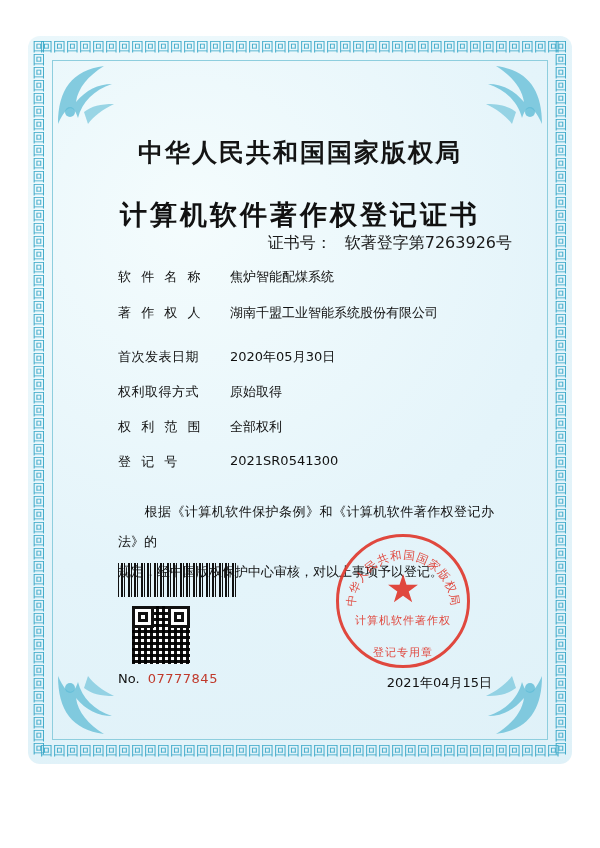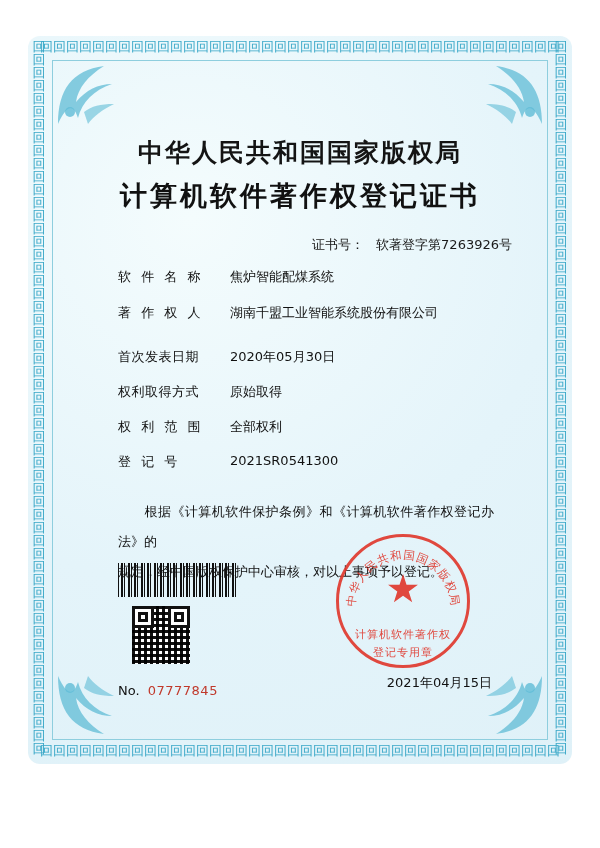--- a/index.html
+++ b/index.html
@@ -86,34 +86,33 @@
 
   #title-block { text-align: center; padding-top: 56px; }
   #cert-title-main {
     font-family: "DejaVu Sans", sans-serif;
     font-size: 25px;
     font-weight: bold;
     letter-spacing: 2px;
     color: #141414;
   }
   #cert-title-sub {
-    margin-top: 9px;
+    margin-top: 28px;
     font-family: "DejaVu Sans", sans-serif;
     font-size: 27px;
     font-weight: bold;
     letter-spacing: 3px;
     color: #111;
   }
 
   #cert-number-row {
-    margin-top: 22px;
     text-align: right;
     padding-right: 16px;
     font-family: "DejaVu Sans", sans-serif;
-    font-size: 13px;
+    font-size: 16px;
     color: #1a1a1a;
   }
   #cert-number-row .label { margin-right: 8px; }
 
   
   #fields-top { margin-top: 14px; padding-left: 46px; }
   .field-row {
     display: flex;
     align-items: flex-start;
     margin-bottom: 8px;
@@ -213,28 +212,28 @@
   }
   .seal-line {
     position: absolute;
     width: 100%;
     text-align: center;
     font-family: "DejaVu Sans", sans-serif;
     font-size: 11px;
     color: #e03a2f;
     letter-spacing: 1px;
   }
-  #seal-line1 { top: 76px; margin-top: 14px; }
+  #seal-line1 { top: 76px; }
   #seal-line2 { top: 75px; margin-top: 33px; }
 
   
   #footer-left {
     position: absolute;
     left: 46px;
-    bottom: 22px;
+    bottom: 34px;
     font-family: "DejaVu Sans", sans-serif;
     font-size: 13px;
     color: #111;
   }
   #footer-left .no-label { margin-right: 4px; }
   #footer-left .serial { color: #c0392b; letter-spacing: .5px; }
   #footer-right {
     position: absolute;
     right: 36px;
     bottom: 28px;

